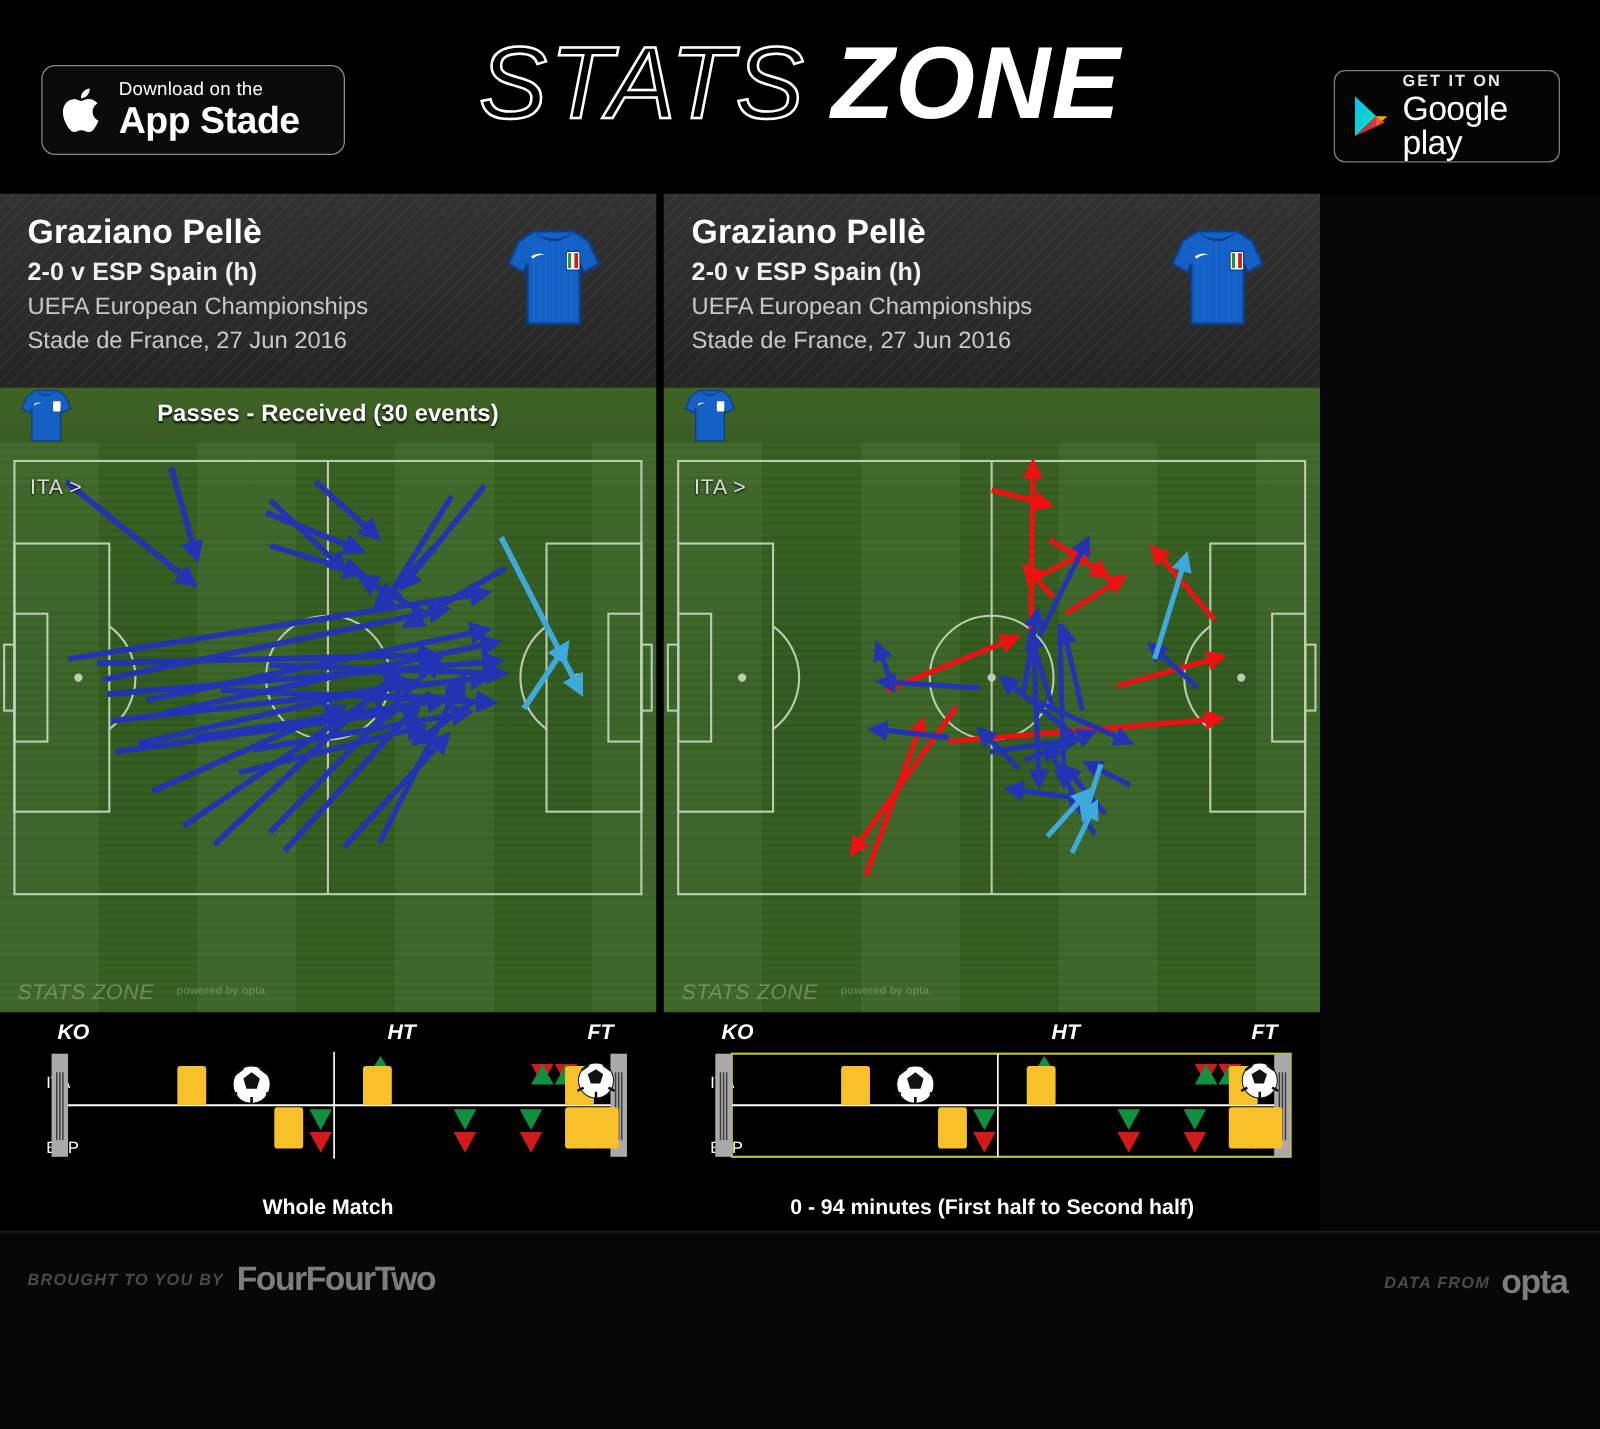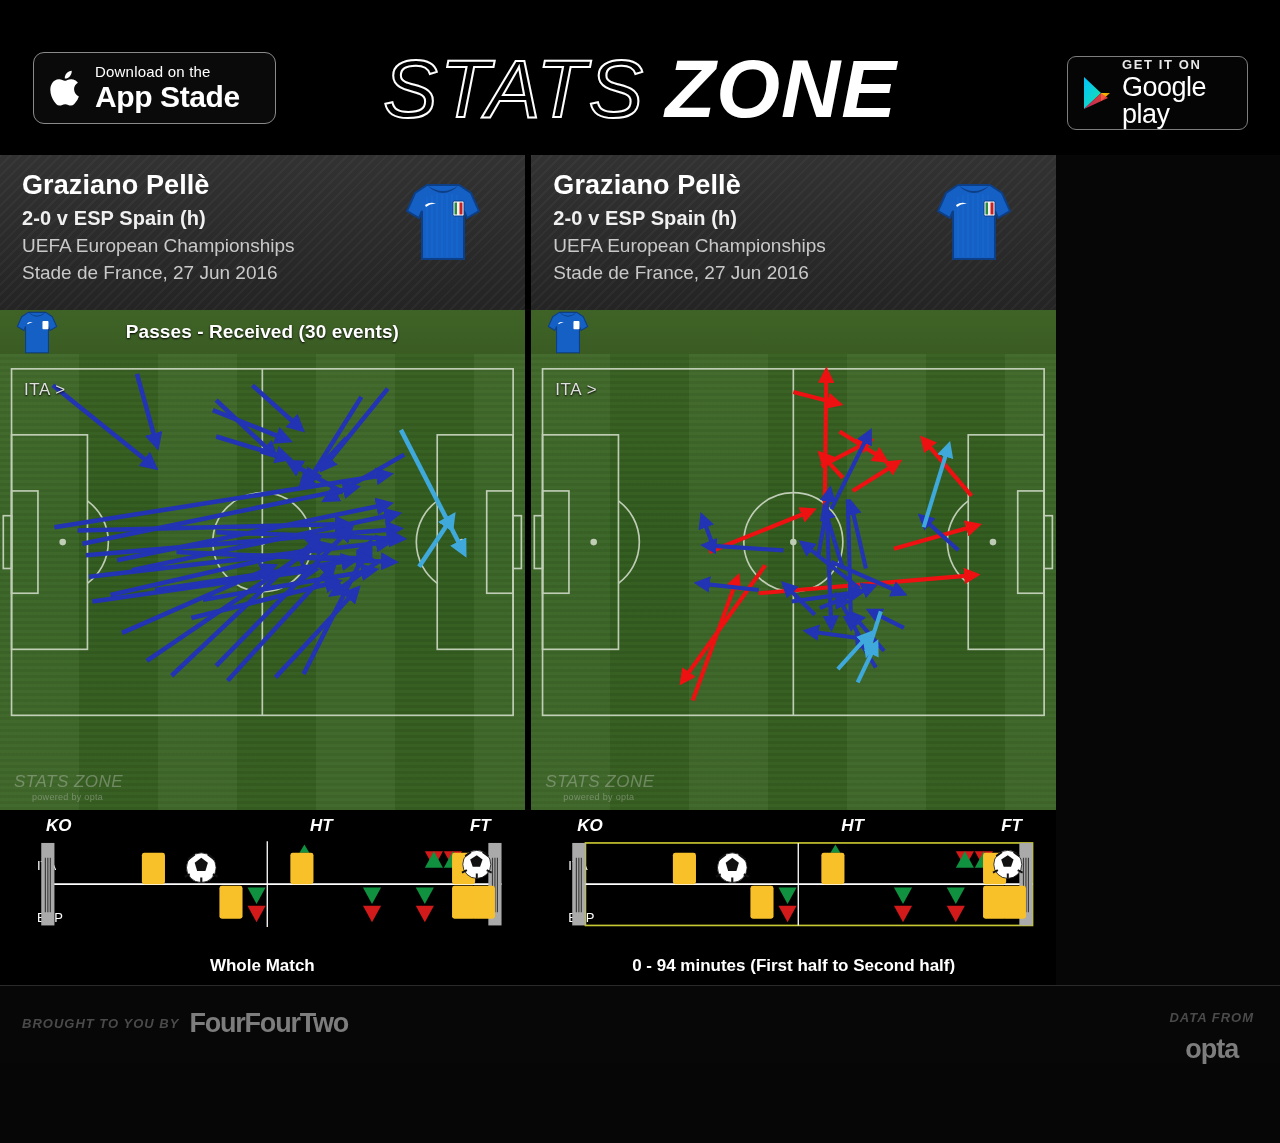--- a/index.html
+++ b/index.html
@@ -17,21 +17,21 @@
     display:flex; align-items:center; padding-left:16px; gap:11px;
   }
   .apple-glyph { width:34px; height:42px; position:relative; flex:none; }
   .apple-glyph svg { display:block; }
   .badge-txt { display:flex; flex-direction:column; line-height:1; }
   .badge-small { font-size:15px; font-weight:400; letter-spacing:.2px; color:#fff; }
   .badge-big { font-size:30px; font-weight:700; letter-spacing:-.4px; color:#fff; margin-top:3px;}
 
   .logo {
     position:absolute; top:26px; left:320px; width:640px; height:104px;
-    display:flex; align-items:flex-end; justify-content:center; gap:20px;
+    display:flex; align-items:flex-start; justify-content:center; gap:20px;
   }
   .logo-stats {
     font-size:82px; font-style:italic; font-weight:400; color:#000;
     -webkit-text-stroke:2px #fff; letter-spacing:2px; line-height:1;
   }
   .logo-zone {
     font-size:82px; font-style:italic; font-weight:700; color:#fff;
     letter-spacing:1px; line-height:1;
   }
 
@@ -84,21 +84,21 @@
       repeating-linear-gradient(0deg, rgba(0,0,0,.05) 0 3px, rgba(255,255,255,.012) 3px 6px),
       linear-gradient(180deg,#3c6524 0%, #346020 40%, #3a6323 100%);
   }
   .pitch svg { position:absolute; inset:0; display:block; }
   .dir-label {
     position:absolute; left:24px; top:26px; font-size:17px; color:#dfdfdf;
     letter-spacing:.6px; text-shadow:0 1px 2px #000; z-index:4;
   }
   .watermark {
     position:absolute; left:14px; bottom:8px; z-index:4; opacity:.34;
-    display:flex; flex-direction:column; align-items:flex-start; line-height:1;
+    display:flex; flex-direction:row; align-items:flex-start; line-height:1;
   }
   .wm-1 { font-size:17px; font-style:italic; color:#dcdcdc; letter-spacing:.5px;}
   .wm-2 { font-size:9px; color:#dcdcdc; margin-top:3px; margin-left:18px; letter-spacing:.3px;}
 
   
   .timeline { position:relative; height:175px; background:#000; padding-top:6px; }
   .tl-marks { position:relative; height:22px;font-style:italic; }
   .tl-mark { position:absolute; font-size:17px; font-weight:700; color:#fff; }
   .tl-body { position:relative; height:112px; margin:0 0 0 0; }
   .tl-team {
@@ -110,21 +110,21 @@
   .tl-svg { position:absolute; inset:0; }
 
   
   .footer {
     position:relative; height:78px; background:#070707;
     border-top:1px solid #2a2a2a;
   }
   .f-left { position:absolute; left:22px; top:22px; display:flex; align-items:center; gap:10px; }
   .f-lbl { font-size:13px; font-style:italic; font-weight:700; letter-spacing:1px; color:#4a4a4a; }
   .f-442 { font-size:27px; font-weight:700; color:#7d7d7d; letter-spacing:-1.2px; }
-  .f-right { position:absolute; right:26px; top:24px; display:flex; align-items:center; gap:9px;flex-direction:column; }
+  .f-right { position:absolute; right:26px; top:24px; display:flex; align-items:center; gap:9px; }
   .f-opta { font-size:27px; font-weight:700; color:#7d7d7d; letter-spacing:-1px; }
 </style>
 </head>
 <body>
 
 <div class="page">
 
   <div class="header">
 
     <div class="store-badge">

